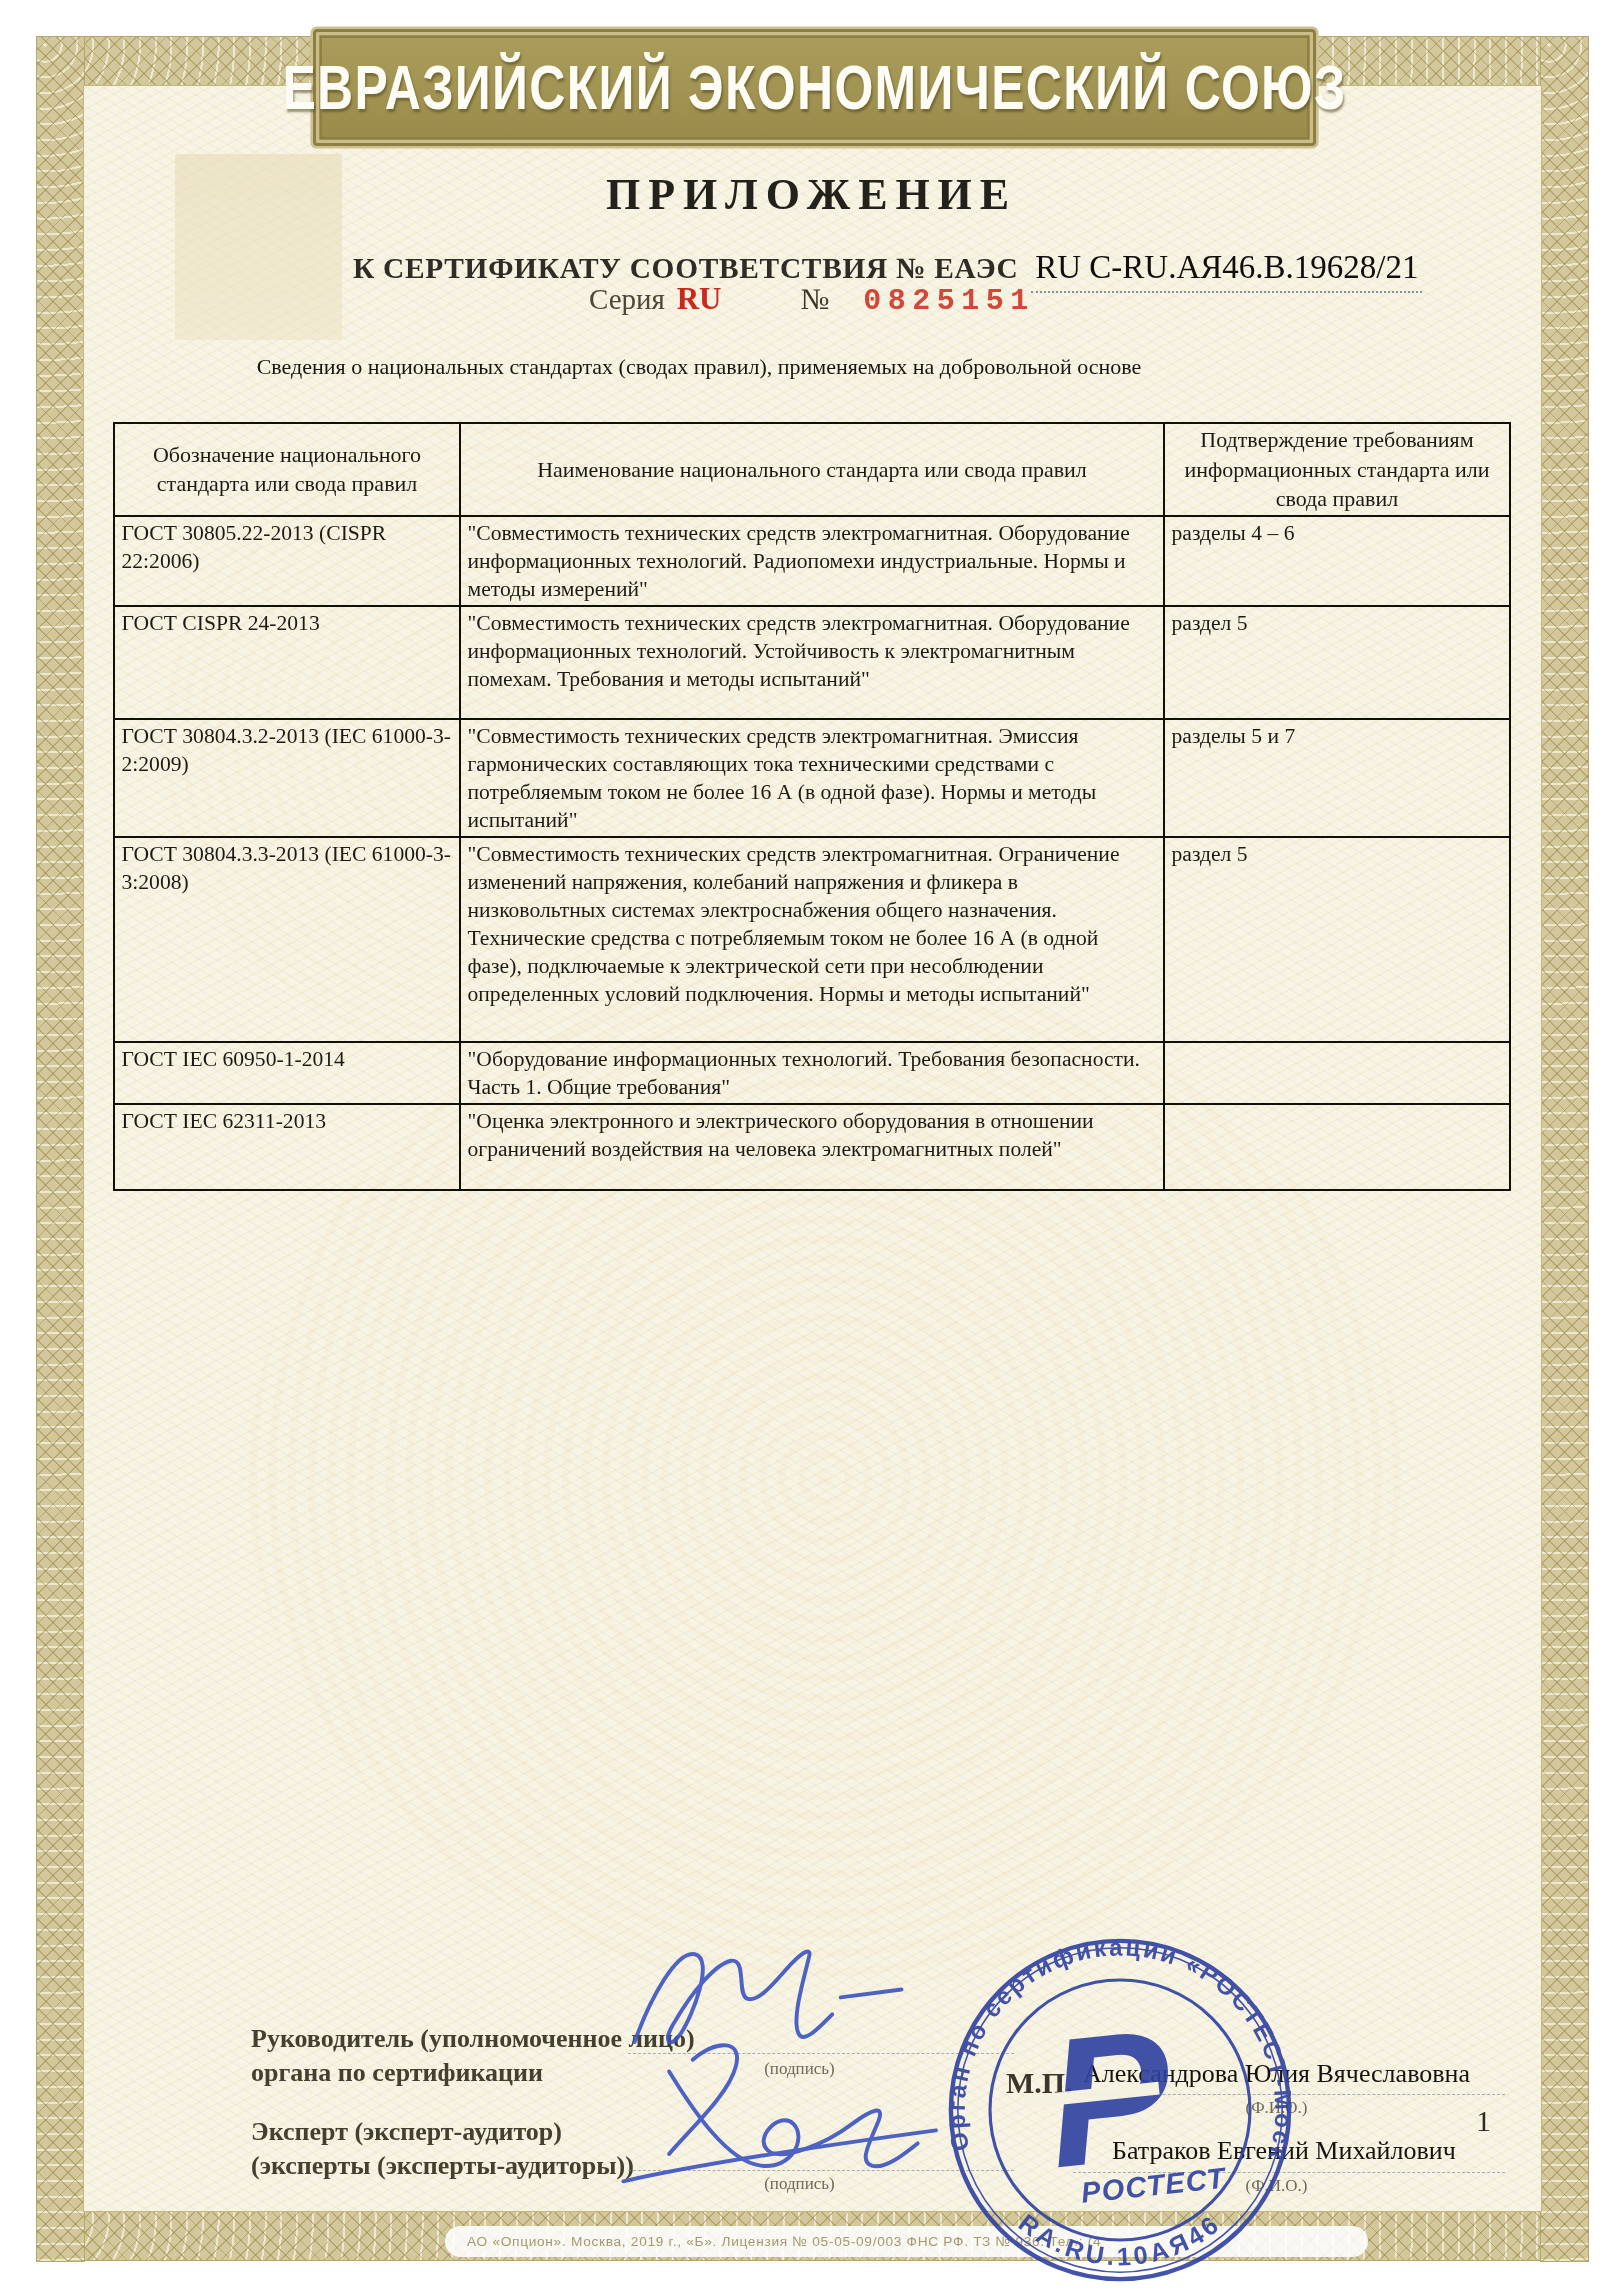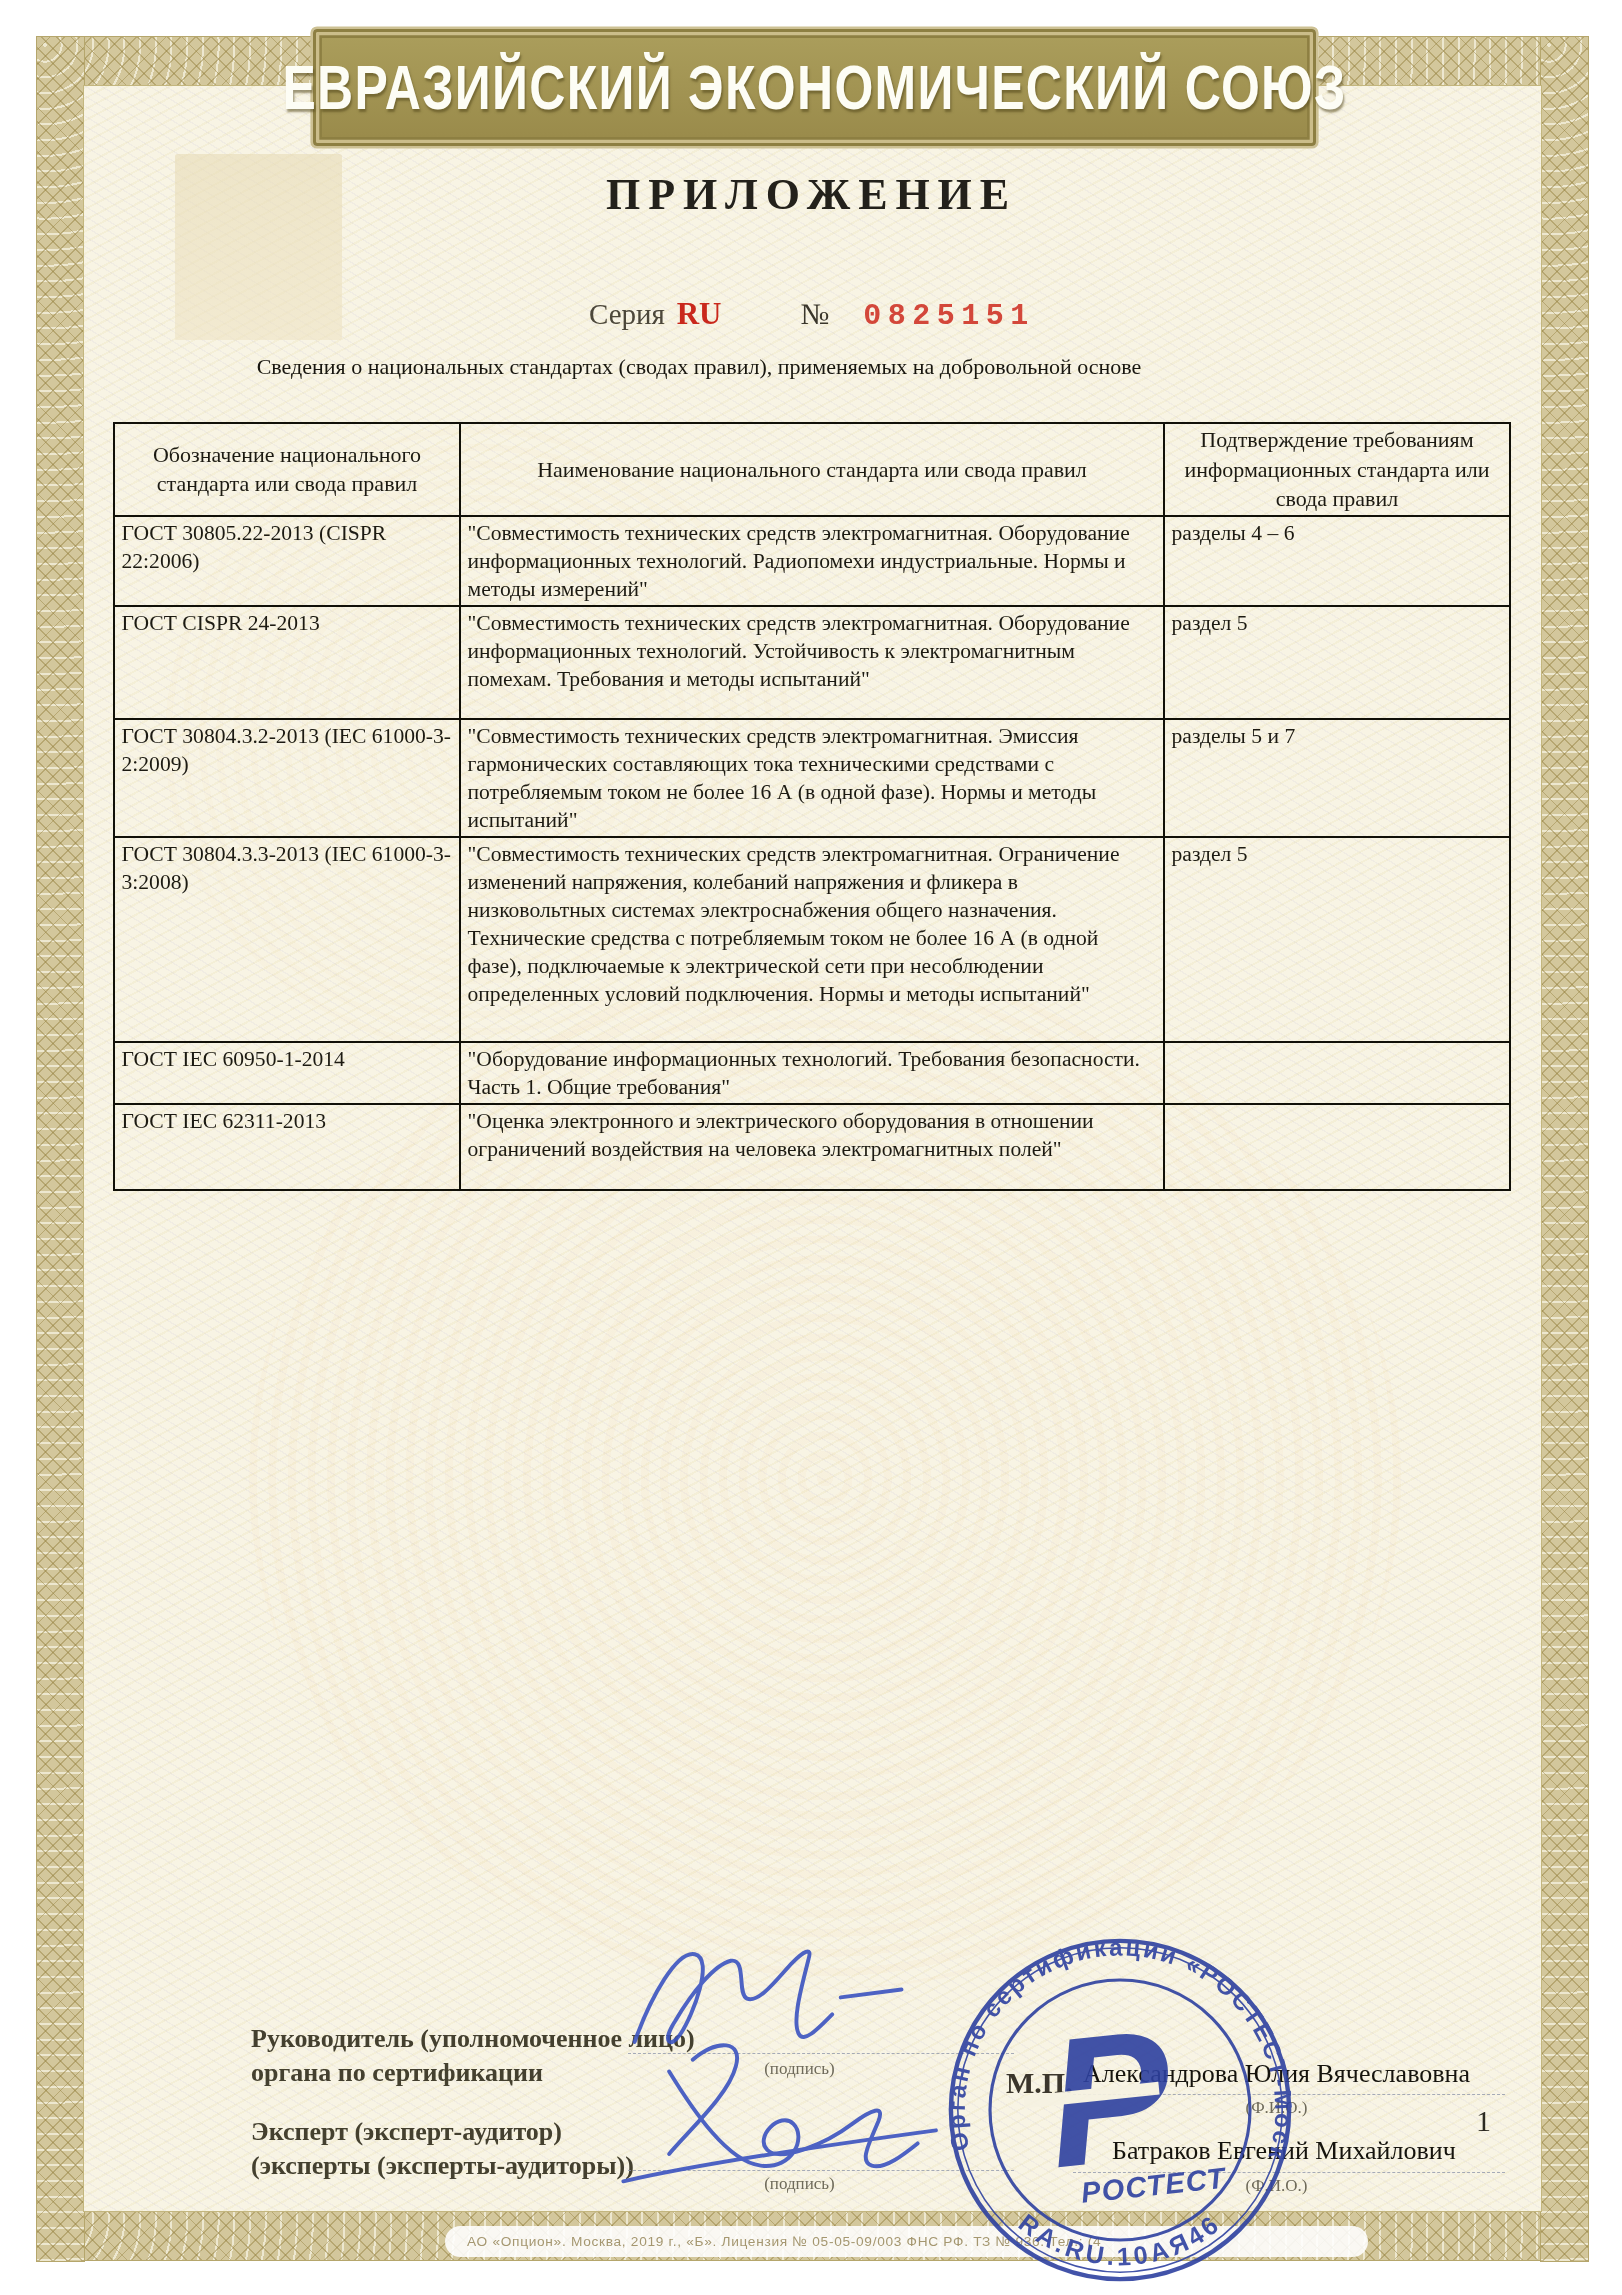--- a/index.html
+++ b/index.html
@@ -43,21 +43,21 @@
     font-family:"Liberation Sans","DejaVu Sans",sans-serif;font-weight:bold;font-size:50px;
     letter-spacing:1.3px;color:#fdfdf5;text-shadow:1.3px 2px 2px rgba(80,70,25,.55);white-space:nowrap;}
 
   
   .doc-title{position:absolute;left:0;top:169px;width:1623px;text-align:center;z-index:2;
     font-size:44px;font-weight:bold;letter-spacing:7.9px;color:#23211b;}
   .cert-line{position:absolute;left:353px;top:249px;width:1178px;z-index:2;
     display:flex;align-items:baseline;gap:13px;white-space:nowrap;}
   .cert-prefix{font-weight:bold;font-size:29.4px;letter-spacing:0.7px;color:#2f2c25;}
   .cert-number{font-size:33px;color:#0f0e0b;border-bottom:2px dotted #8a8fa0;padding:0 3.9px 5.2px 3.9px;}
-  .series-line{position:absolute;left:589px;top:296px;z-index:2;display:flex;align-items:baseline;white-space:nowrap;}
+  .series-line{position:absolute;left:589px;top:281px;z-index:2;display:flex;align-items:baseline;white-space:nowrap;}
   .series-label{font-size:29px;color:#4c473a;}
   .series-value{font-size:31px;font-weight:bold;color:#c9281c;margin-left:11.8px;}
   .blank-sign{font-size:30px;color:#3a362b;margin-left:79px;}
   .blank-number{font-family:"Liberation Mono","DejaVu Sans Mono",monospace;font-size:30px;font-weight:bold;
     color:#d3473a;letter-spacing:6.5px;margin-left:34px;}
 
   .intro{position:absolute;left:0;top:353px;width:1398px;text-align:center;z-index:2;
     font-size:22px;line-height:28px;color:#18160f;}
 
   
@@ -101,20 +101,24 @@
   <div class="rosette rosette1"></div>
   <div class="rosette rosette2"></div>
   <div class="tan-block"></div>
 
   <div class="banner">
     <span>ЕВРАЗИЙСКИЙ ЭКОНОМИЧЕСКИЙ СОЮЗ</span>
   </div>
 
   <div class="doc-title">ПРИЛОЖЕНИЕ</div>
 
+  <div class="cert-line">
+    <span class="cert-prefix">К СЕРТИФИКАТУ СООТВЕТСТВИЯ № ЕАЭС</span>
+    <span class="cert-number">RU C-RU.АЯ46.В.19628/21</span>
+  </div>
 
   <div class="series-line">
     <span class="series-label">Серия</span>
     <span class="series-value">RU</span>
     <span class="blank-sign">№</span>
     <span class="blank-number">0825151</span>
   </div>
 
   <div class="intro">
     <div>Сведения о национальных стандартах (сводах правил), применяемых на добровольной основе</div>

